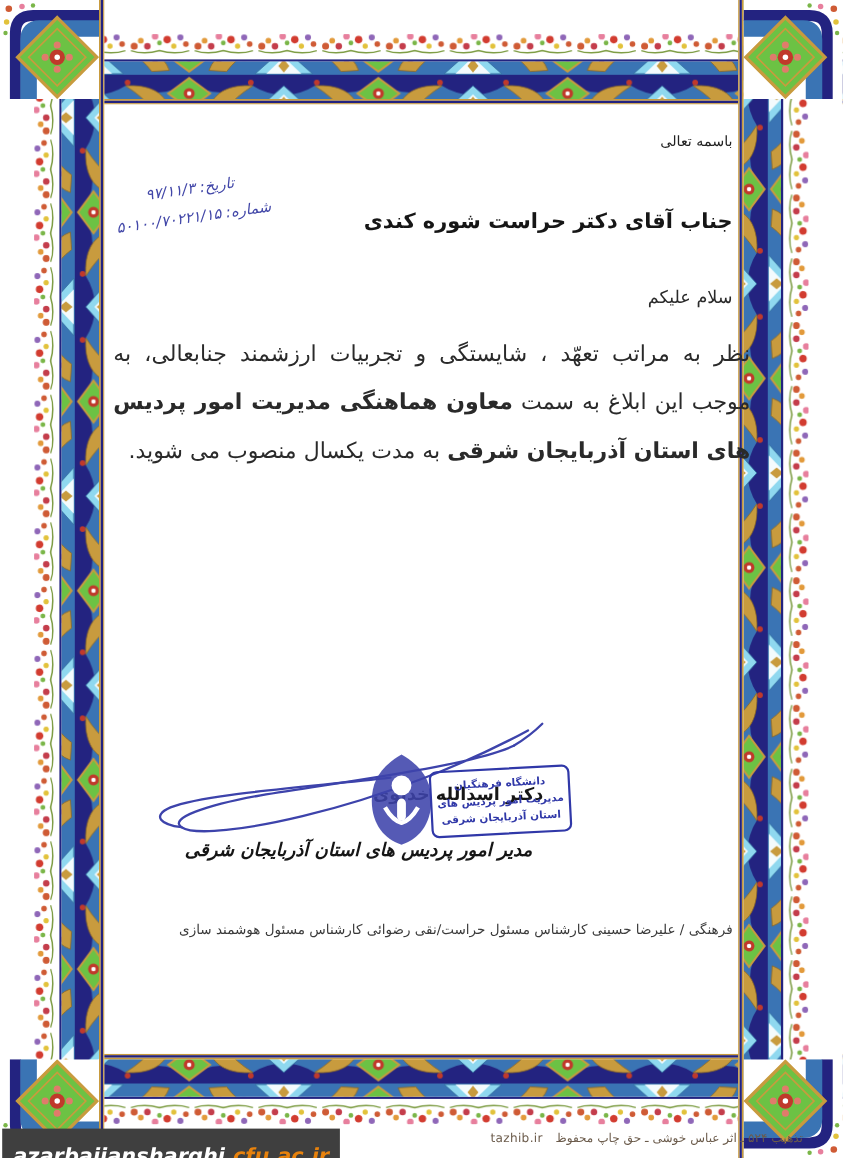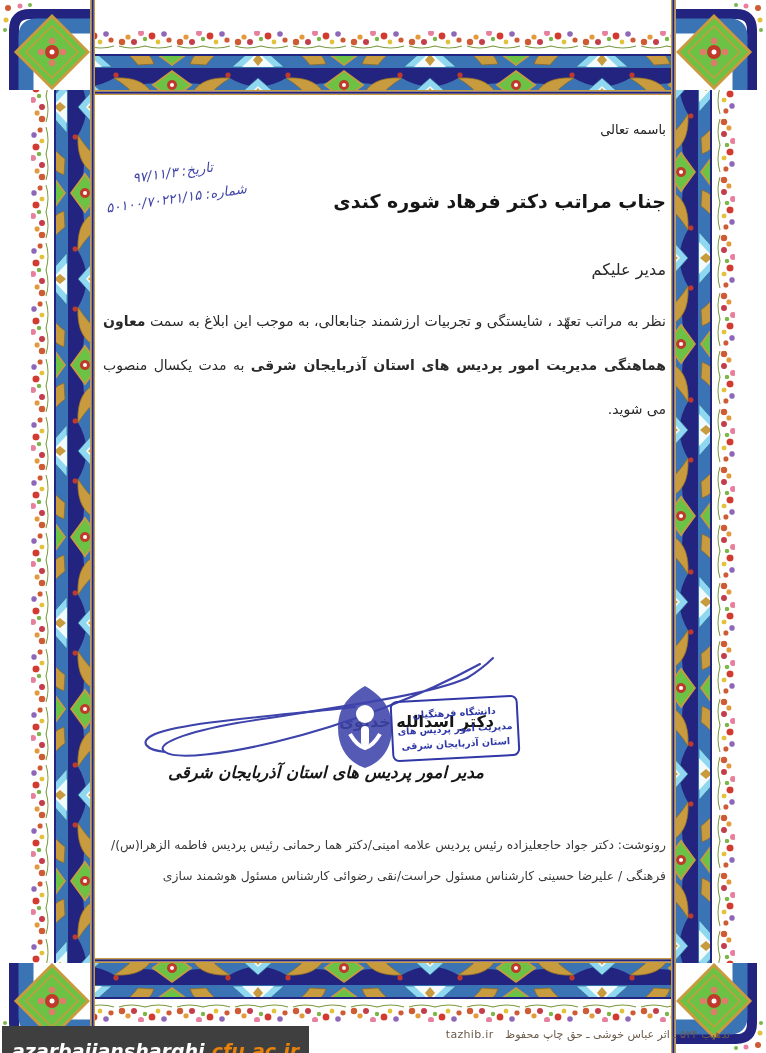--- a/index.html
+++ b/index.html
@@ -25,22 +25,22 @@
   .bismillah{position:absolute;top:110px;right:100px;font-size:13px;color:#222;}
   .hand-note{
     position:absolute;top:148px;left:82px;width:185px;z-index:6;
     color:#4247a8;font-size:13.5px;line-height:1.9;font-style:italic;
     transform:rotate(-8deg);text-align:center;direction:rtl;
   }
   .addressee{position:absolute;top:178px;right:100px;font-size:19px;font-weight:bold;color:#161616;}
   .salutation{position:absolute;top:248px;right:100px;font-size:16px;}
 
   .body-text{
-    position:absolute;top:287px;right:100px;left:103px;
-    font-size:14px;line-height:44px;text-align:justify;text-align-last:right;
+    position:absolute;top:287px;right:84px;left:103px;
+    font-size:20px;line-height:44px;text-align:justify;text-align-last:right;
   }
   .body-text p{margin:0 0 5px 0;}
   .seg-bold{font-weight:bold;}
   .p3{font-weight:600;}
 
   .sig-squiggle{position:absolute;left:125px;top:640px;z-index:7;}
   .sig-logo{position:absolute;left:330px;top:670px;z-index:8;}
   .stamp{
     position:absolute;left:391px;top:686px;width:116px;z-index:9;
     border:2.5px solid #3038a8;border-radius:7px;padding:5px 4px;
@@ -335,23 +335,23 @@
 
 <div class="content">
 
   <div class="bismillah">باسمه تعالی</div>
 
   <div class="hand-note">
     <div>تاریخ: ۹۷/۱۱/۳</div>
     <div>شماره: ۵۰۱۰۰/۷۰۲۲۱/۱۵</div>
   </div>
 
-  <div class="addressee">جناب مراتب دکتر فرهاد شوره کندی</div>
-
-  <div class="salutation">مدیر علیکم</div>
+  <div class="addressee">جناب آقای دکتر حراست شوره کندی</div>
+
+  <div class="salutation">سلام علیکم</div>
 
   <div class="body-text">
     <p><span>نظر به مراتب تعهّد ، شایستگی و تجربیات ارزشمند جنابعالی، به موجب این ابلاغ به سمت </span><span class="seg-bold">معاون هماهنگی مدیریت امور پردیس های استان آذربایجان شرقی</span><span> به مدت یکسال منصوب می شوید.</span></p>
   </div>
 
   <svg class="sig-squiggle" width="375" height="118" viewBox="0 0 375 118">
     <g fill="none" stroke="#3d43ab" stroke-width="2.1" stroke-linecap="round">
       <path d="M355,12 C300,42 225,72 150,90 C100,102 52,108 40,100 C28,92 62,80 112,71 C205,56 302,44 342,26"></path>
       <path d="M40,100 C22,98 12,90 30,82 C60,70 150,64 230,55"></path>
       <path d="M342,26 C352,20 362,12 368,6"></path>
@@ -368,21 +368,20 @@
   <div class="stamp">
     <div>دانشگاه فرهنگیان</div>
     <div>مدیریت امور پردیس های</div>
     <div>استان آذربایجان شرقی</div>
   </div>
 
   <div class="signer-name">دکتر اسدالله خدیوی</div>
   <div class="signer-title">مدیر امور پردیس های استان آذربایجان شرقی</div>
 
   <div class="cc-block">
-    <div class="cc-line">رونوشت: دکتر جواد حاجعلیزاده رئیس پردیس علامه امینی/دکتر هما رحمانی رئیس پردیس فاطمه الزهرا(س)/</div>
     <div class="cc-line">فرهنگی / علیرضا حسینی کارشناس مسئول حراست/نقی رضوائی کارشناس مسئول هوشمند سازی</div>
   </div>
 
 </div>
 
 <div class="tazhib-caption">
   <span>تذهیب ۵۲۴ ـ اثر عباس خوشی ـ حق چاپ محفوظ</span>
   <span class="site">tazhib.ir</span>
 </div>
 

